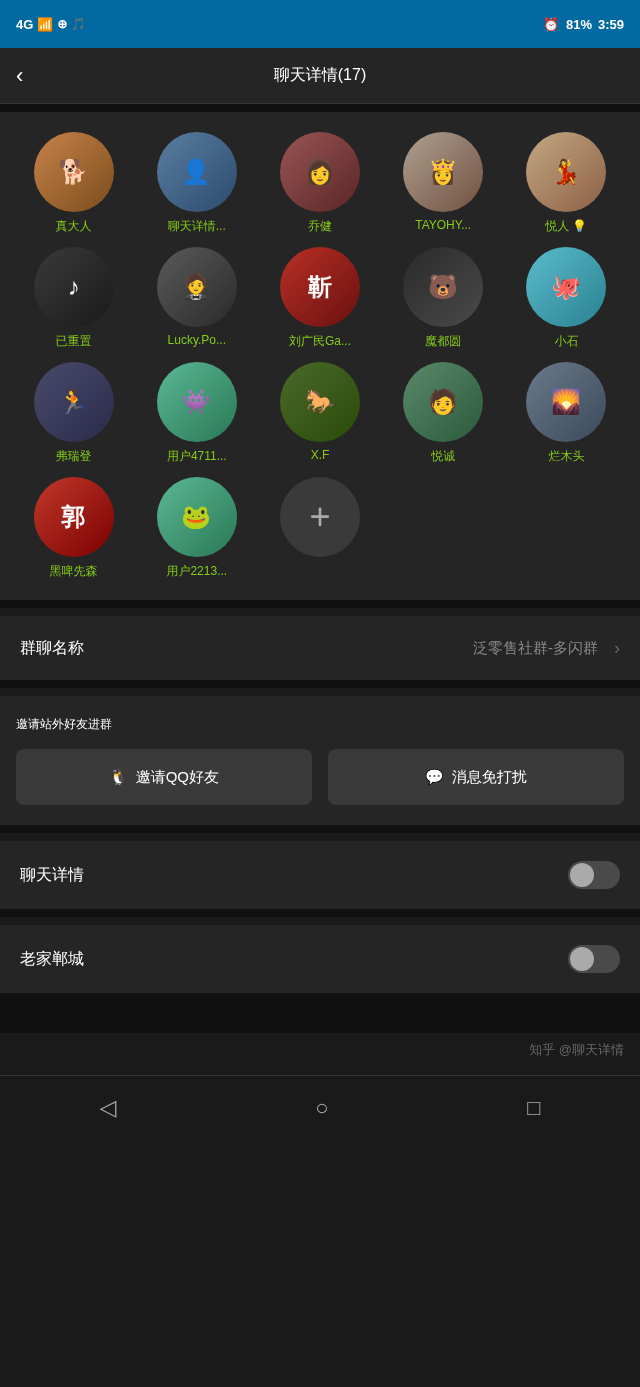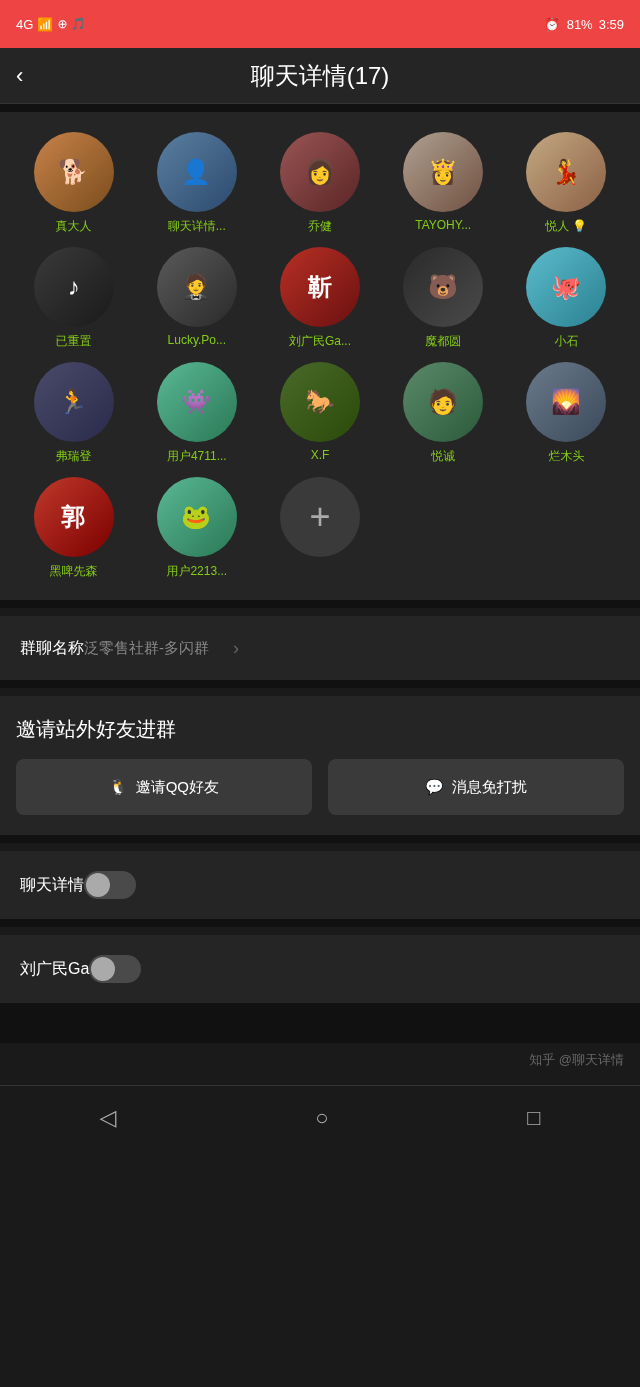--- a/index.html
+++ b/index.html
@@ -10,27 +10,28 @@
       background: #1a1a1a;
       color: #ffffff;
       font-family: -apple-system, 'PingFang SC', 'Microsoft YaHei', sans-serif;
       overflow-x: hidden;
     }
 
     
     .status-bar {
       width: 100%;
       height: 48px;
-      background: #ef4444;
+      background: #0369a1;
       display: flex;
       align-items: center;
       justify-content: space-between;
       padding: 0 16px;
       font-size: 14px;
       color: #fff;
+      font-weight: bold;
     }
     .status-left { display: flex; align-items: center; gap: 4px; font-size: 13px; }
     .status-right { display: flex; align-items: center; gap: 6px; font-size: 13px; }
 
     
     .header {
       width: 100%;
       height: 56px;
       background: #252525;
       display: flex;
@@ -40,21 +41,21 @@
       border-bottom: 1px solid #333;
     }
     .header-back {
       position: absolute;
       left: 16px;
       font-size: 22px;
       color: #fff;
       cursor: pointer;
     }
     .header-title {
-      font-size: 24px;
+      font-size: 16px;
       font-weight: 500;
       color: #fff;
     }
 
     
     .divider {
       width: 100%;
       height: 8px;
       background: #111;
     }
@@ -113,50 +114,50 @@
     }
 
     
     .settings-section {
       background: #252525;
       margin-top: 8px;
     }
     .settings-row {
       display: flex;
       align-items: center;
-      justify-content: flex-start;
+      justify-content: space-between;
       padding: 20px 20px;
       border-bottom: 1px solid #333;
       min-height: 64px;
     }
     .settings-row:last-child { border-bottom: none; }
     .settings-label {
       font-size: 16px;
       color: #fff;
     }
     .settings-value {
       display: flex;
       align-items: center;
-      gap: 24px;
+      gap: 16px;
       color: #888;
       font-size: 15px;
     }
     .chevron {
       color: #666;
       font-size: 18px;
     }
 
     
     .invite-section {
       background: #252525;
       margin-top: 8px;
       padding: 20px 16px;
     }
     .invite-title {
-      font-size: 20px;
+      font-size: 12px;
       color: #fff;
       margin-bottom: 16px;
     }
     .invite-buttons {
       display: flex;
       gap: 16px;
     }
     .invite-btn {
       flex: 1;
       height: 56px;
@@ -396,21 +397,21 @@
     <div class="toggle off">
       <div class="toggle-knob"></div>
     </div>
   </div>
 </div>
 
 <div class="divider"></div>
 
 <div class="settings-section">
   <div class="settings-row">
-    <span class="settings-label">刘广民Ga</span>
+    <span class="settings-label">老家郸城</span>
     <div class="toggle off">
       <div class="toggle-knob"></div>
     </div>
   </div>
 </div>
 
 <div class="divider" style="flex:1; min-height: 40px;"></div>
 
 <div class="watermark">知乎 @聊天详情</div>
 

